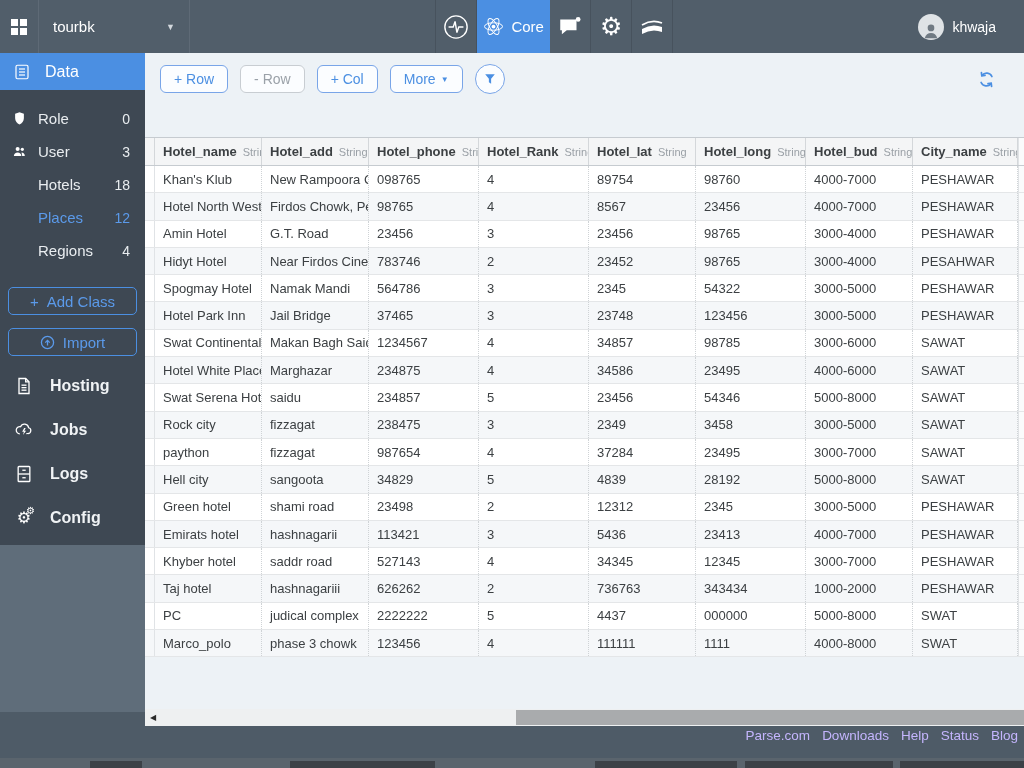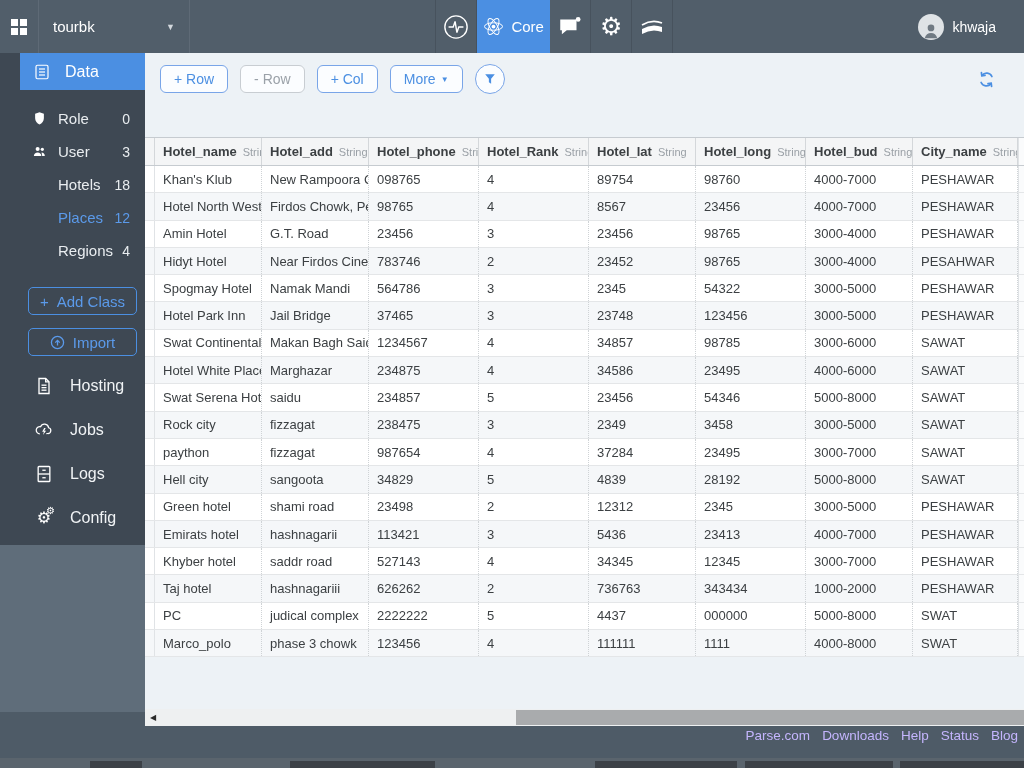--- a/index.html
+++ b/index.html
@@ -27,37 +27,37 @@
   .avatar { width:26px; height:26px; border-radius:50%; background:#dfe3e6; display:flex;
     align-items:flex-end; justify-content:center; overflow:hidden; }
   .avatar svg { width:20px; height:20px; }
 
   
   .body { flex:none; height:659px; display:flex; }
 
   
   .sidebar { width:145px; flex:none; background:#5f6d7a; position:relative; }
   .sidebar-dark { position:absolute; top:0; left:0; right:0; height:492px; background:#3e4853; }
-  .sidebar-content { position:relative; z-index:1;padding-left:20px; }
+  .sidebar-content { position:relative; z-index:1; }
   .data-header { height:37px; background:#4b8fe2; display:flex; align-items:center;
     padding-left:13px; gap:14px; color:#fff; font-size:16px; cursor:pointer; }
   .data-header svg { width:18px; height:18px; }
   .class-list { padding-top:12px; }
   .class-item { height:33px; display:flex; align-items:center; padding:0 15px 0 12px;
     color:#e9edf0; font-size:15px; cursor:pointer; }
   .ci-icon { width:26px; display:flex; align-items:center; }
   .ci-icon svg { width:15px; height:15px; }
   .ci-count { margin-left:auto; font-size:14px; }
   .class-item.active { color:#5b9aea; }
   .side-btn { margin:20px 8px 0; height:28px; border:1px solid #4b8fe2; border-radius:5px;
     color:#5b9aea; background:transparent; display:flex; align-items:center; justify-content:center;
     gap:8px; font-size:15px; cursor:pointer; }
   .side-btn.import { margin-top:13px; }
   .side-btn svg { width:15px; height:15px; }
-  .side-sections { margin-top:8px; }
+  .side-sections { margin-top:8px;font-weight:bold; }
   .section-item { height:44px; display:flex; align-items:center; padding-left:13px; gap:15px;
     color:#f0f3f5; font-size:16px; cursor:pointer; }
   .section-item .sec-icon { width:22px; display:flex; align-items:center; justify-content:center; }
   .section-item svg { width:20px; height:20px; }
   .gears-glyph { color:#fff; font-size:16px; line-height:1; font-family:"DejaVu Sans",sans-serif; position:relative; }
   .gears-glyph .g2 { font-size:10px; position:absolute; right:-4px; top:-4px; }
 
   
   .main { flex:1; display:flex; flex-direction:column; background:#edf2f6;gap:32px; }
   .toolbar { height:52px; flex:none; display:flex; align-items:center; padding-left:15px; gap:12px; }

